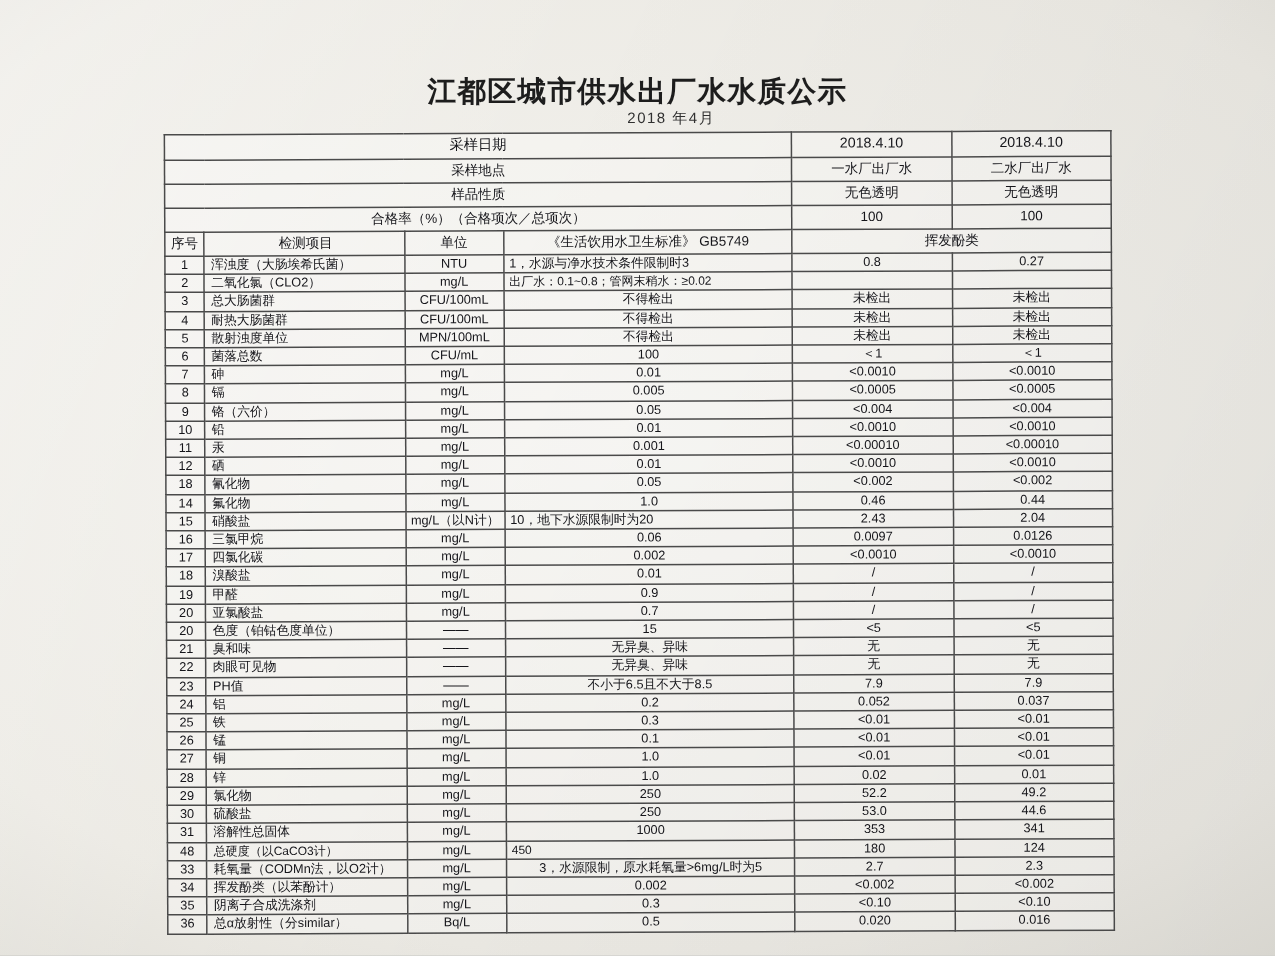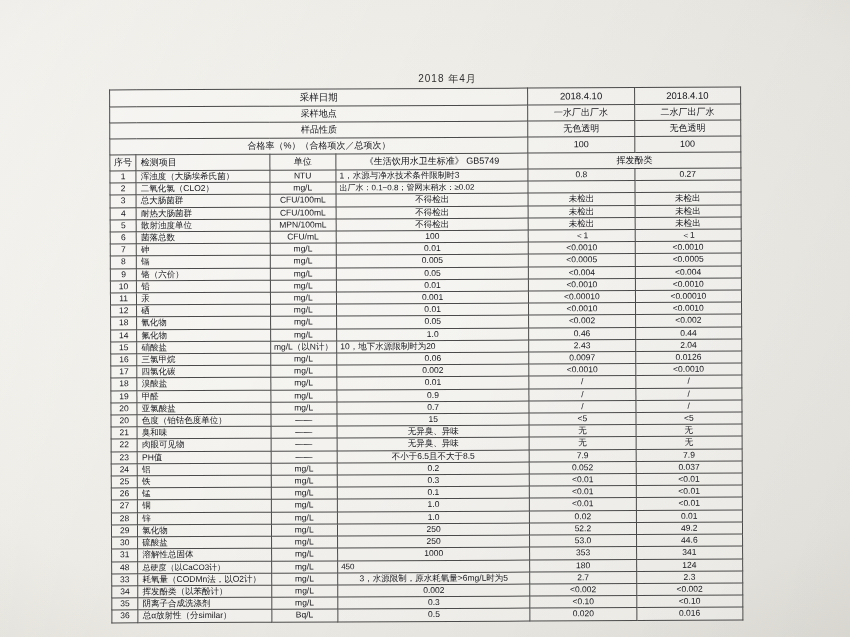--- a/index.html
+++ b/index.html
@@ -59,20 +59,21 @@
   .merge-results{font-size:9px;}
   .small{font-size:8px;}
   
   .tilt{transform:rotate(-0.25deg);transform-origin:50% 40%;}
 </style>
 </head>
 <body>
 
 <div class="page">
 
+  <div class="title">江都区城市供水出厂水水质公示</div>
   <div class="subtitle">2018 年4月</div>
 
   <div class="tablewrap tilt">
     <table>
       <tbody>
 
         <tr class="hdr">
           <td colspan="4" class="lbl">采样日期</td>
           <td class="c-r1">2018.4.10</td>
           <td class="c-r2">2018.4.10</td>
@@ -88,21 +89,21 @@
           <td>无色透明</td>
         </tr>
         <tr class="hdr2">
           <td colspan="4" class="lbl">合格率（%）（合格项次／总项次）</td>
           <td>100</td>
           <td>100</td>
         </tr>
 
         <tr class="colhdr">
           <td class="c-no">序号</td>
-          <td class="c-item" style="">检测项目</td>
+          <td class="c-item" style="text-align:center">检测项目</td>
           <td class="c-unit">单位</td>
           <td class="c-std">《生活饮用水卫生标准》 GB5749</td>
           <td colspan="2" class="merge-results">挥发酚类</td>
         </tr>
 
         <tr>
             <td>1</td>
             <td class="c-item">浑浊度（大肠埃希氏菌）</td>
             <td>NTU</td>
             <td class="std-left">1，水源与净水技术条件限制时3</td>

